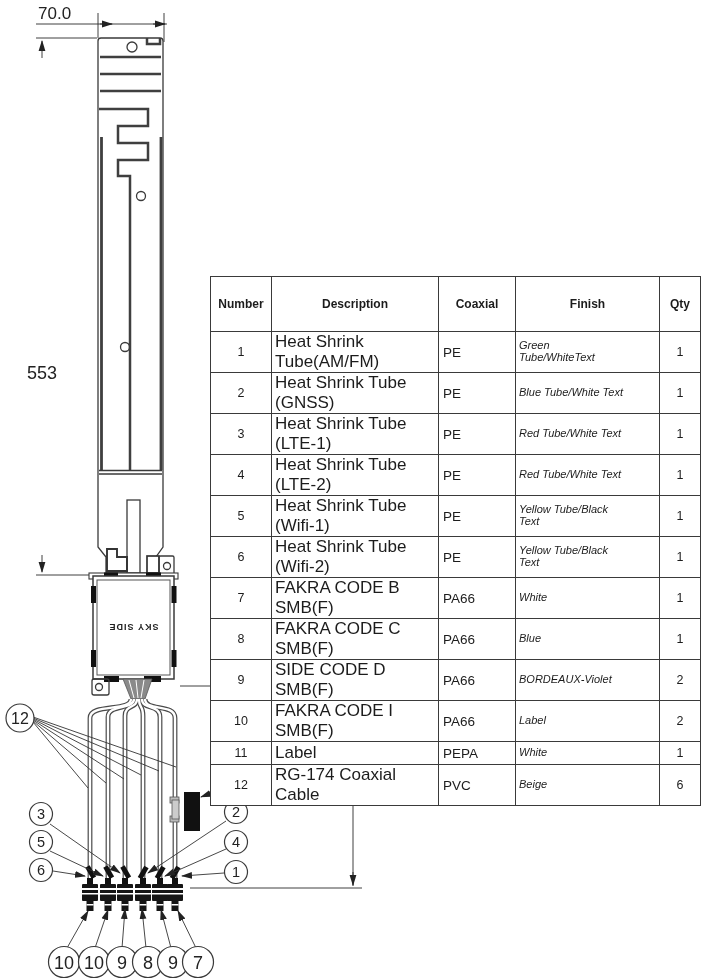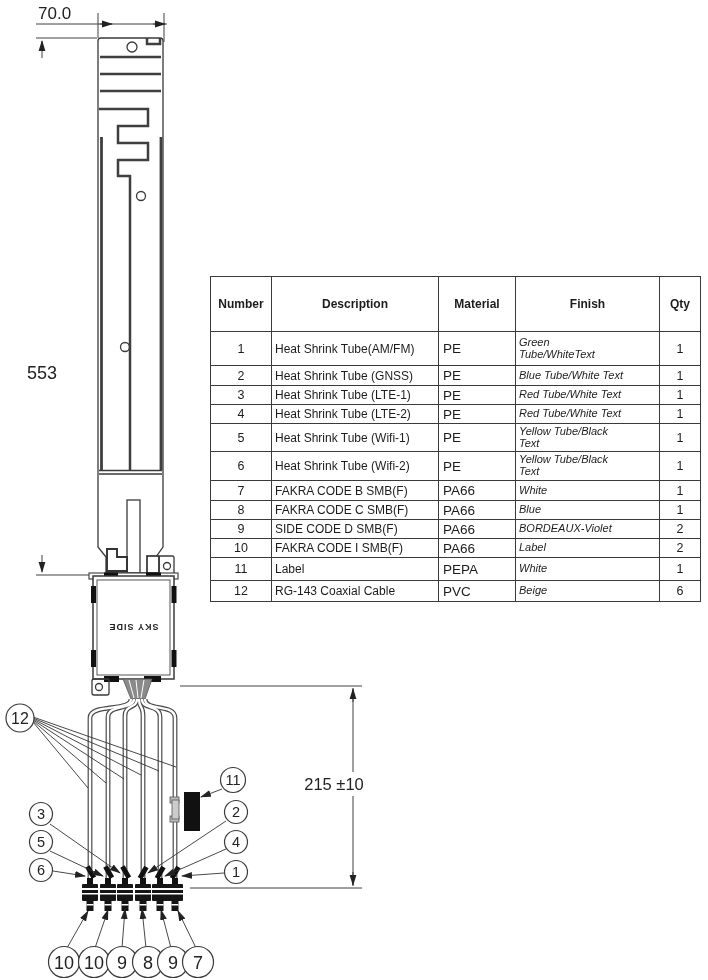--- a/index.html
+++ b/index.html
@@ -6,21 +6,21 @@
   #canvas{position:relative;width:708px;height:980px;background:#fff;overflow:hidden;
           font-family:"Liberation Sans",sans-serif;color:#1c1c1c;}
   svg text{font-family:"Liberation Sans",sans-serif;fill:#222;}
   
   #bom{position:absolute;left:210px;top:276px;width:490px;border-collapse:collapse;
        table-layout:fixed;background:#fff;}
   #bom th,#bom td{border:1px solid #3a3a3a;overflow:hidden;}
   #bom th{height:54px;font-size:12px;font-weight:bold;text-align:center;padding:0 1px;}
   #bom td{font-size:11.5px;vertical-align:middle;}
   #bom td.col0{text-align:center;font-size:12.5px;}
-  #bom td.col1{text-align:left;padding:0 3px;font-size:12px;}
+  #bom td.col1{text-align:left;padding:0 3px;font-size:17px;}
   #bom td.col2{text-align:left;padding:0 4px;font-size:13.5px;}
   #bom td.col3{text-align:left;padding:0 3px;font-size:11px;line-height:1.08;white-space:pre-line;font-style:italic;}
   #bom td.col4{text-align:center;font-size:12.5px;}
   .cable-outer{fill:none;stroke:#4a4a4a;stroke-width:4.8;}
   .cable-inner{fill:none;stroke:#ffffff;stroke-width:2.4;}
   .thin{stroke:#3a3a3a;stroke-width:1.3;fill:none;}
   .thick{stroke:#3f3f3f;stroke-width:2.5;fill:none;}
   .dim{stroke:#2a2a2a;stroke-width:0.9;fill:none;}
   .balloon{fill:#fff;stroke:#3a3a3a;stroke-width:1.2;}
 </style>
@@ -278,21 +278,21 @@
     <col style="width:61px">
         <col style="width:167px">
         <col style="width:77px">
         <col style="width:144px">
         <col style="width:41px">
   </colgroup>
   <thead>
     <tr>
       <th>Number</th>
       <th>Description</th>
-      <th>Material</th>
+      <th>Coaxial</th>
       <th>Finish</th>
       <th>Qty</th>
     </tr>
   </thead>
   <tbody>
         <tr style="height: 34px;">
           <td class="col0">1</td>
           <td class="col1">Heat Shrink Tube(AM/FM)</td>
           <td class="col2">PE</td>
           <td class="col3">Green
@@ -366,21 +366,21 @@
         </tr>
         <tr style="height: 23px;">
           <td class="col0">11</td>
           <td class="col1">Label</td>
           <td class="col2">PEPA</td>
           <td class="col3">White</td>
           <td class="col4">1</td>
         </tr>
         <tr style="height: 21px;">
           <td class="col0">12</td>
-          <td class="col1">RG-143 Coaxial Cable</td>
+          <td class="col1">RG-174 Coaxial Cable</td>
           <td class="col2">PVC</td>
           <td class="col3">Beige</td>
           <td class="col4">6</td>
         </tr>
       </tbody>
 </table>
 
 </div>
 
 </body></html>

